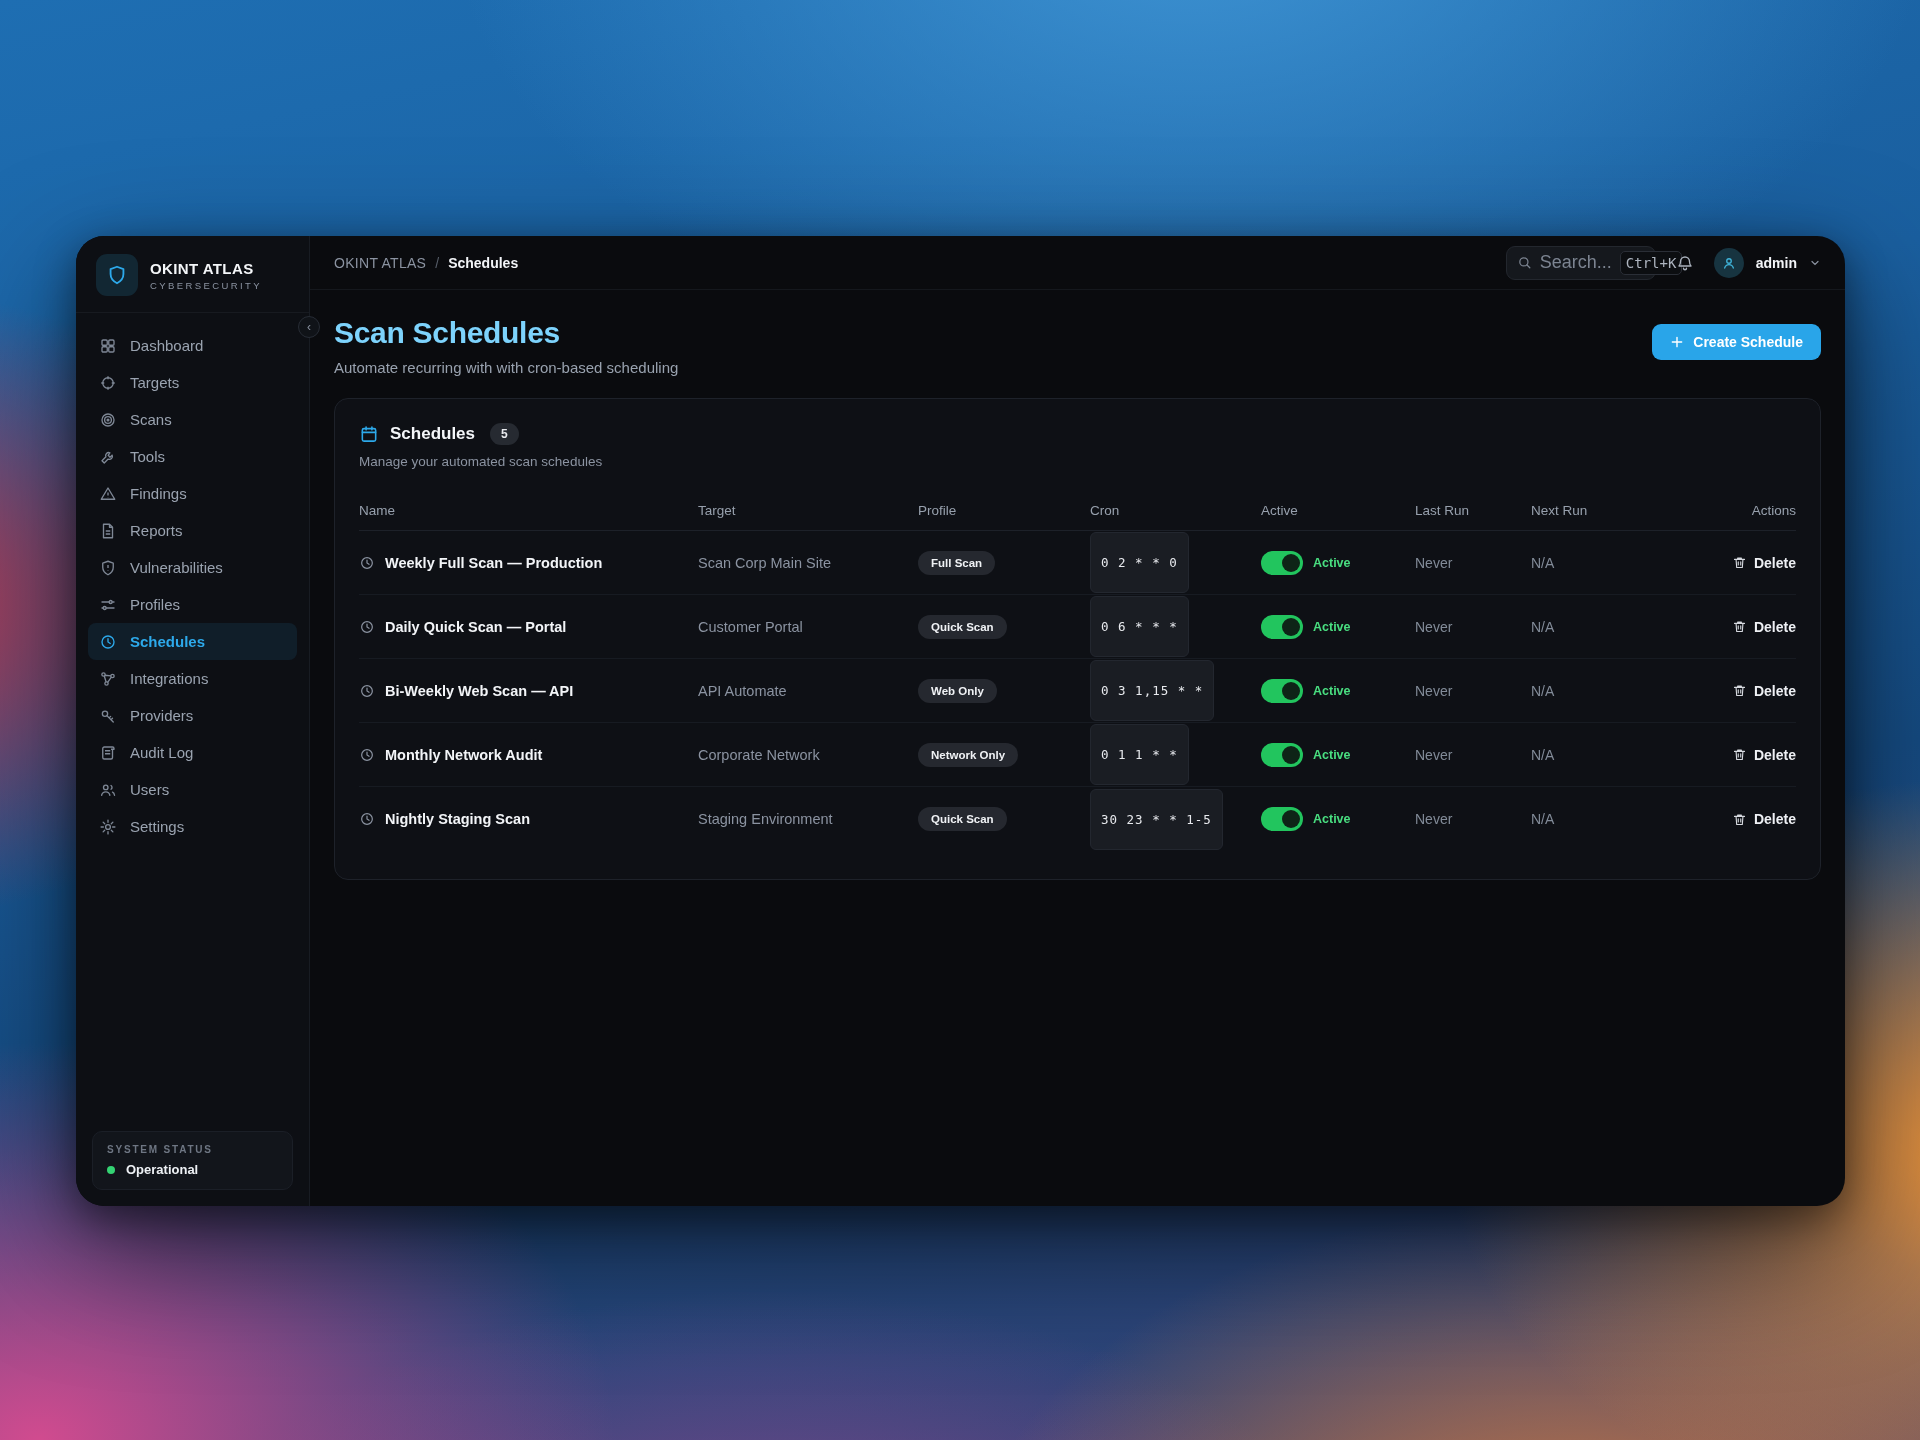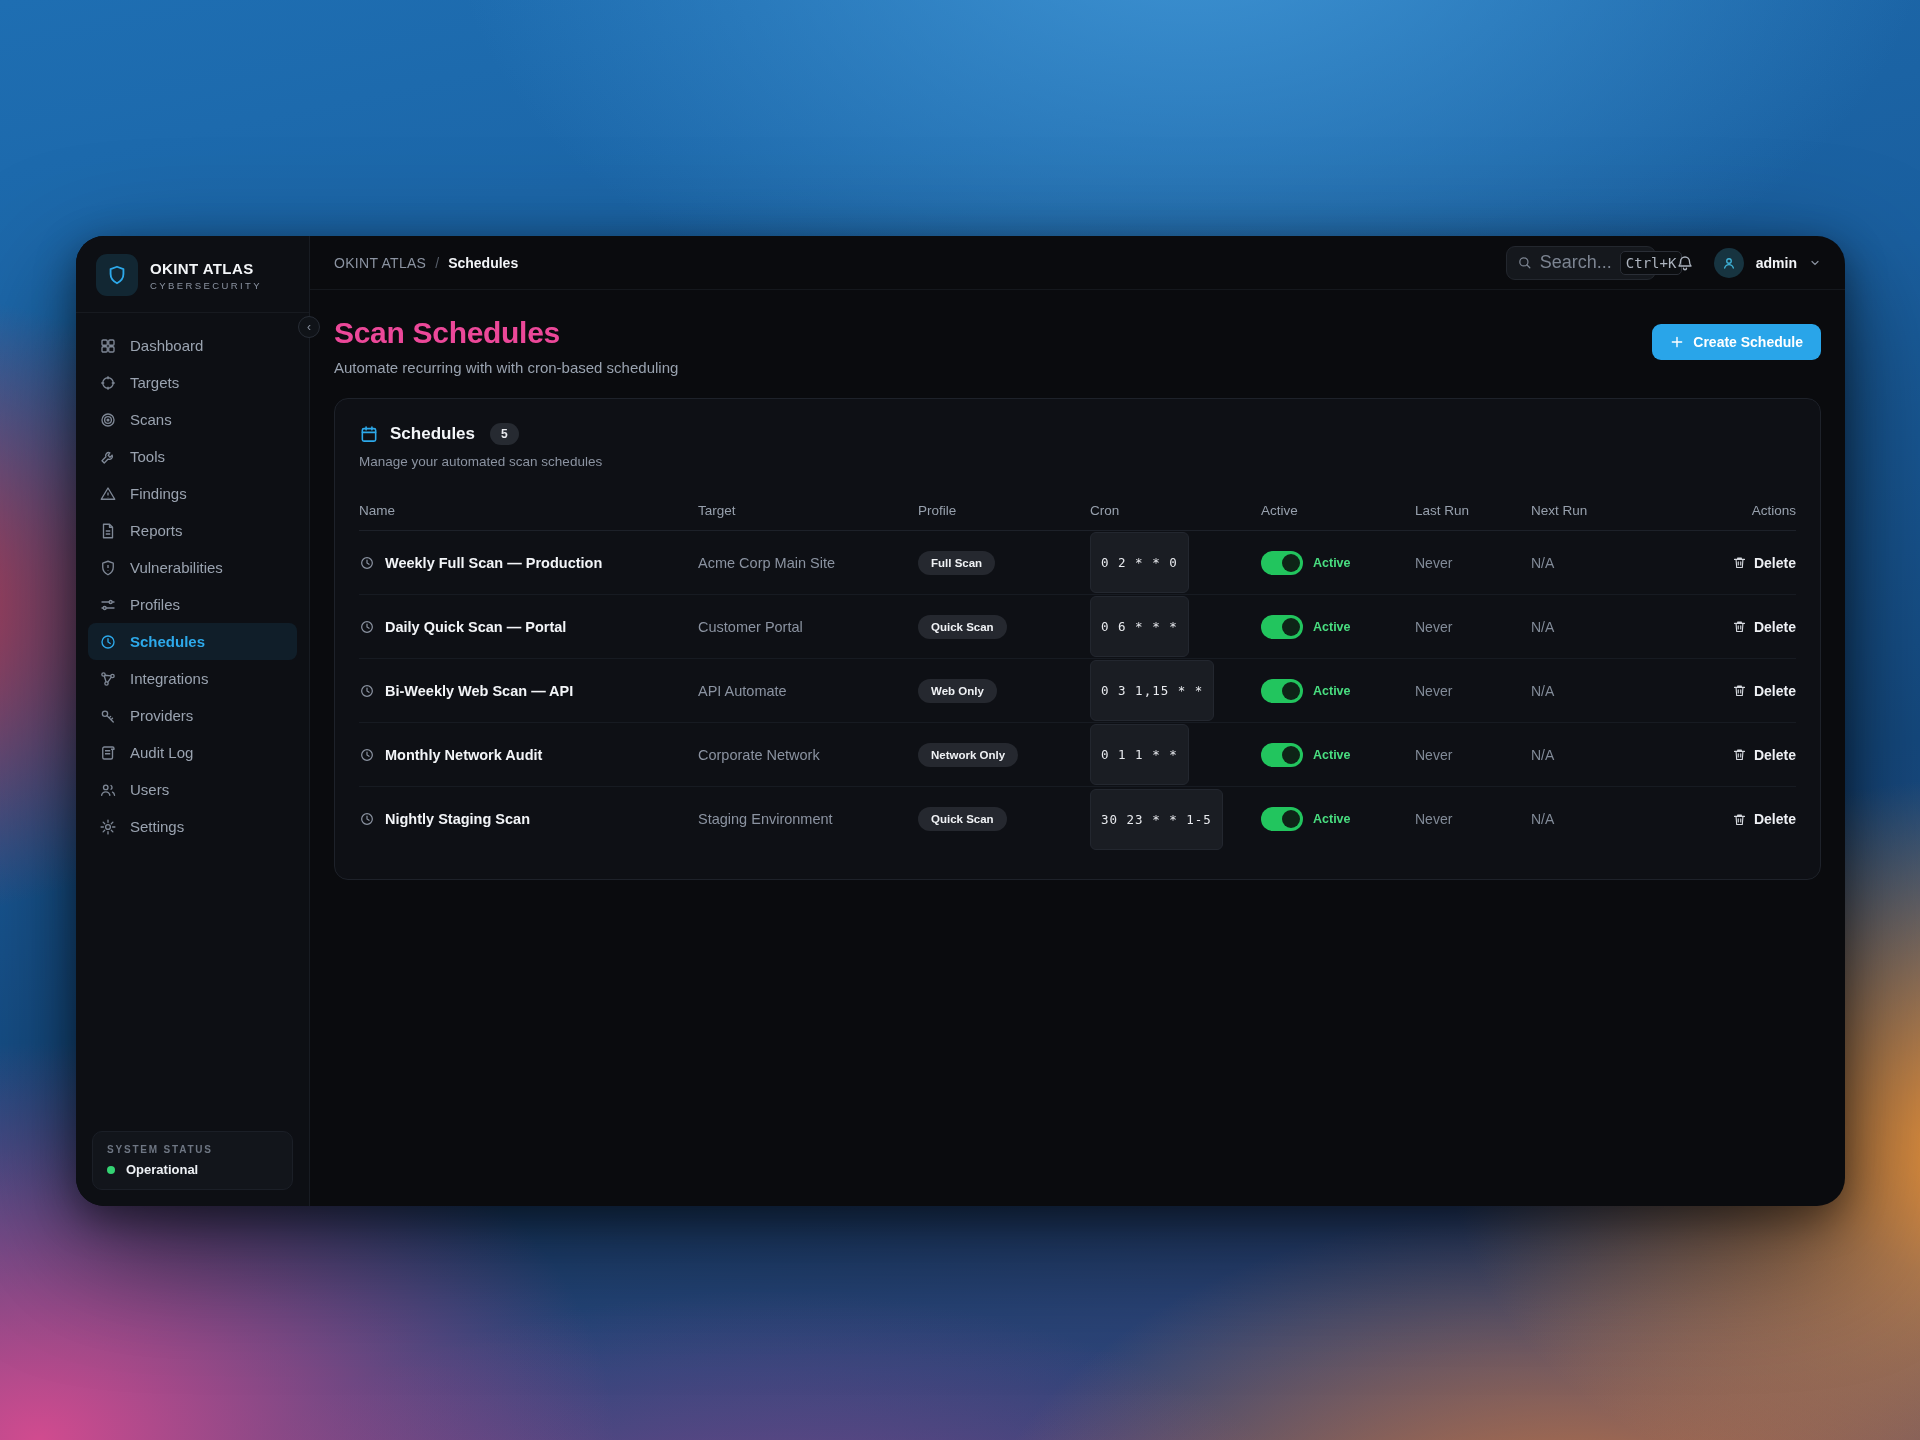--- a/index.html
+++ b/index.html
@@ -78,21 +78,21 @@
   .userchip { display:flex; align-items:center; gap:12px; cursor:pointer; }
   .avatar {
     width:30px; height:30px; border-radius:50%; background:#173440; color:#3fb3d8;
     display:flex; align-items:center; justify-content:center;
   }
   .username { font-size:14px; font-weight:bold; color:#f3f5f8; }
   .chev { color:#8b93a1; display:flex; }
   
   .page { padding:26px 24px 0 24px; flex:1; overflow:hidden; }
   .page-head { display:flex; align-items:flex-start; }
-  .page-title { font-size:30px; font-weight:bold; color:#ec4899; letter-spacing:-.3px; }
+  .page-title { font-size:30px; font-weight:bold; color:#7dd3fc; letter-spacing:-.3px; }
   .page-subtitle { font-size:15px; color:#99a2af; margin-top:9px; }
   .create-btn {
     margin-left:auto; margin-top:8px; display:flex; align-items:center; gap:9px;
     background:#29a5e9; color:#fff; font-size:14px; font-weight:600;
     border:none; border-radius:9px; padding:10px 18px; cursor:pointer;
     font-family:"Liberation Sans", sans-serif;
   }
   .card {
     margin-top:22px; background:#0e1015; border:1px solid #1e222a; border-radius:14px;
     padding:24px 24px 28px 24px;
@@ -400,21 +400,21 @@
           <div class="tr tr-row">
             <div class="cell-name">
               <span class="row-clock">
                   <svg width="16" height="16" viewBox="0 0 24 24" fill="none" stroke="currentColor" stroke-width="1.8" stroke-linecap="round">
                     <circle cx="12" cy="12" r="8"></circle>
                     <path d="M12 7.5V12l3 2"></path>
                   </svg>
                 </span>
               <span>Weekly Full Scan — Production</span>
             </div>
-            <div class="cell-target">Acme Corp Main Site</div>
+            <div class="cell-target">Scan Corp Main Site</div>
             <div><span class="pill">Full Scan</span></div>
             <div><span class="cron">0 2 * * 0</span></div>
             <div class="cell-active">
               <span class="toggle">
                   <span class="knob"></span>
                 </span>
               <span class="active-label">Active</span>
             </div>
             <div class="cell-dim">Never</div>
             <div class="cell-dim">N/A</div>

